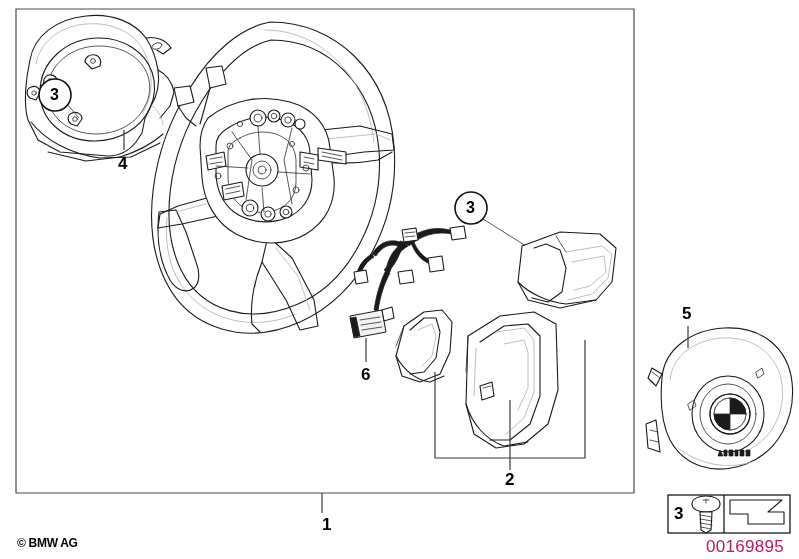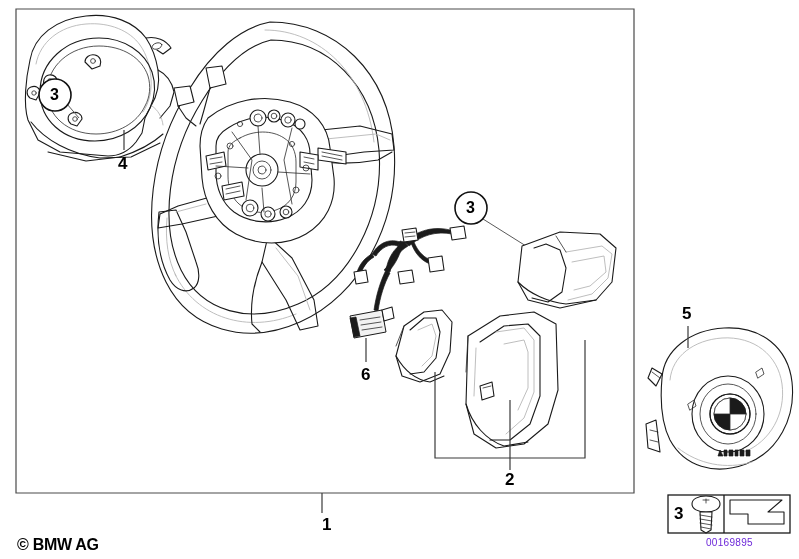--- a/index.html
+++ b/index.html
@@ -44,33 +44,33 @@
     line-height: 1;
     white-space: nowrap;
     user-select: none;
   }
   .num-lbl { font-size: 17px; }
   .bub-lbl { font-size: 16px; }
   #copyright {
     position: absolute;
     left: 17px;
     top: 536px;
-    font-size: 16px;
+    font-size: 12px;
     font-weight: bold;
     letter-spacing: -0.3px;
     color: #000000;
     font-family: "Liberation Sans", sans-serif;
     white-space: nowrap;
   }
   #partnumber {
     position: absolute;
     left: 706px;
     top: 537px;
-    font-size: 10px;
-    color: #6d28d9;
+    font-size: 17px;
+    color: #be185d;
     font-family: "Liberation Sans", sans-serif;
     letter-spacing: 0.3px;
     white-space: nowrap;
   }
 </style>
 </head>
 <body>
 
 <div id="page">
 

